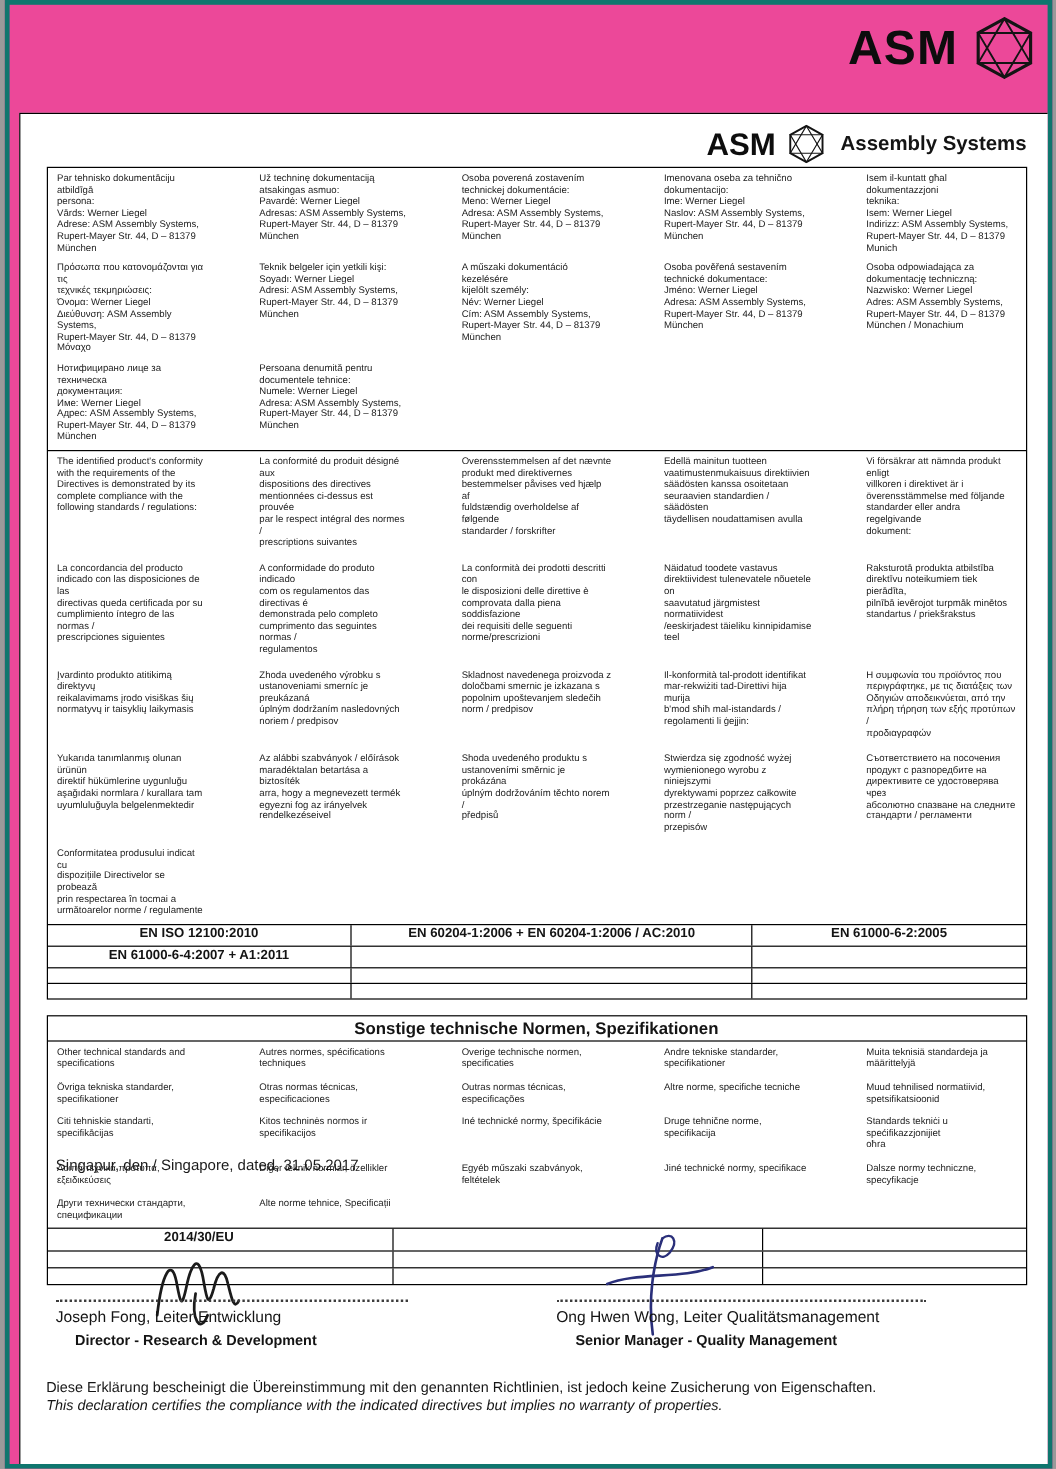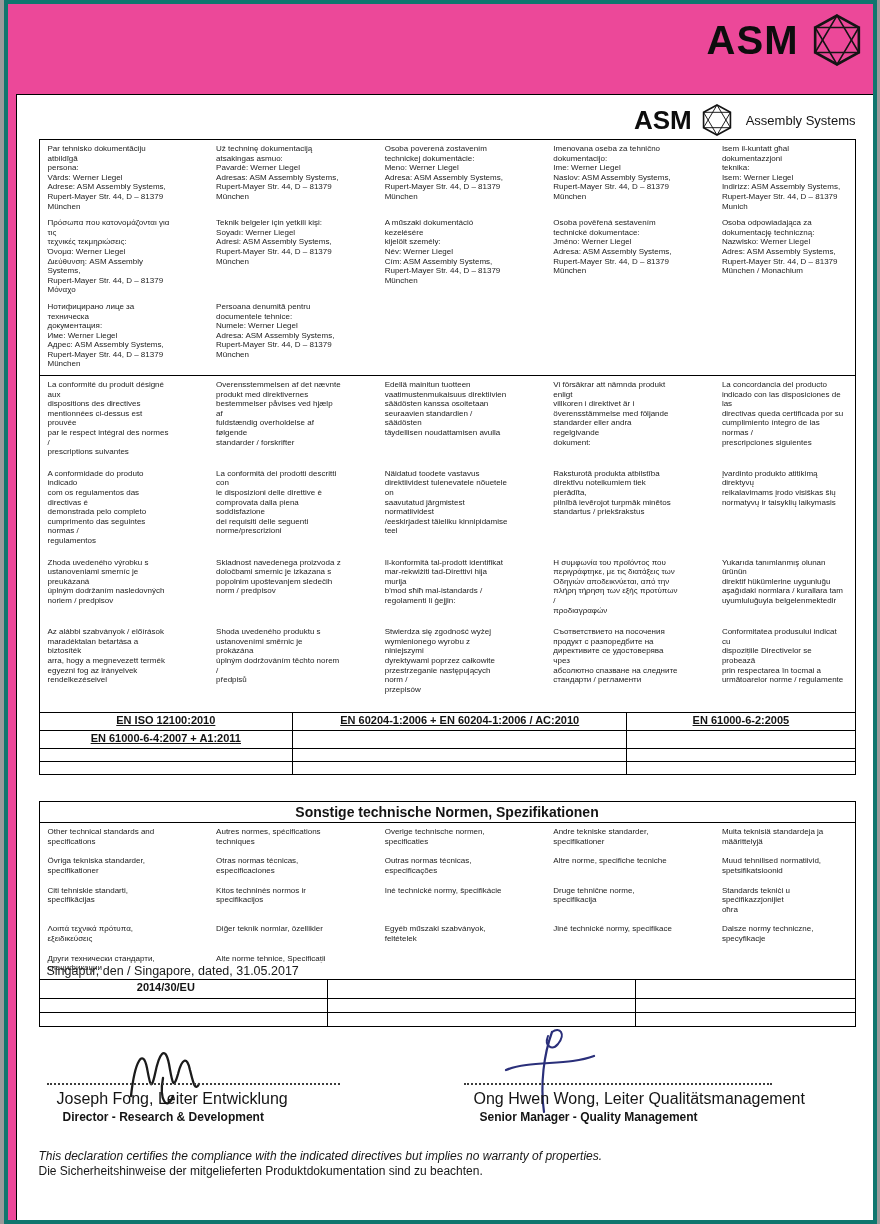--- a/index.html
+++ b/index.html
@@ -8,54 +8,54 @@
   .page { position:relative; width:873px; height:1224px; background:#ec4899; border:4px solid #0f766e; margin:0 auto; overflow:hidden; }
 
   
   .top-logo { position:absolute; top:10px; right:10px; display:flex; align-items:center; gap:12px; }
   .asm-big { font-size:40px; font-weight:bold; letter-spacing:1px; color:#0d0d0d; }
 
   
   .doc { position:absolute; left:8px; top:90px; width:863px; height:1130px; border:1.5px solid #000; background:#fff; }
   .doc-header { display:flex; justify-content:flex-end; align-items:center; gap:9px; padding:8px 22px 0 0; height:42px; }
   .asm-mid { font-size:26px; font-weight:bold; color:#0d0d0d; }
-  .doc-subtitle { font-size:13px; font-weight:normal; margin-left:4px; }
+  .doc-subtitle { font-size:17px; font-weight:bold; margin-left:4px; }
 
   .block { margin:2px 22px 0; border:1.5px solid #000; }
-  .block2 { margin:26px 22px 0; border:1.5px solid #000; }
+  .block2 { margin:13px 22px 0; border:1.5px solid #000; }
 
   .grid5 { display:grid; grid-template-columns:repeat(5,1fr); column-gap:10px; padding:4px 8px 6px;gap:44px; }
   .cell { font-size:8px; line-height:1.2; white-space:pre-line; color:#1c1c1c; }
 
   .contact-grid { row-gap:7px; min-height:197px; align-content:start; }
   .conf-grid { border-top:1.5px solid #000; row-gap:12px; align-content:start; }
 
   .band { border-top:1.5px solid #000; text-align:center; font-weight:bold; font-size:11.5px; line-height:1.22; padding:3px 30px; white-space:pre-line; }
   .block .band:first-child { border-top:none; }
 
-  .std-row { display:grid; grid-template-columns:31% 41% 28%; border-top:1.5px solid #000;text-decoration:underline; }
+  .std-row { display:grid; grid-template-columns:31% 41% 28%; border-top:1.5px solid #000; }
   .scell { border-left:1.5px solid #000; text-align:center; font-weight:bold; font-size:11px; padding-top:1px; height:17px; overflow:hidden; }
   .scell:first-child { border-left:none; }
   .std-row.thin .scell { height:12px; }
 
   .block2-header { text-align:center; font-weight:bold; font-size:14px; padding:2px; }
   .other-grid { border-top:1.5px solid #000; row-gap:10px; min-height:140px; align-content:start; }
   .spec-row { display:grid; grid-template-columns:31% 33.5% 35.5%; border-top:1.5px solid #000;gap:35px; }
   .spec-row .scell { height:18px; }
   .spec-row.thin .scell { height:13px; }
 
   
   .date-line { position:absolute; left:30px; top:869px; font-size:12.5px; color:#1a1a1a; }
   .sig-area { position:absolute; left:30px; top:935px; width:805px; height:120px; }
   .sig-col { position:absolute; top:0; height:120px; }
   .sig-left { left:0; width:293px; }
   .sig-right { left:417px; width:308px; }
   .sig-svg { position:absolute; }
   .dotline { position:absolute; left:0; right:0; top:53px; border-bottom:2px dotted #3c3c3c; height:0; }
-  .sig-name { position:absolute; left:10px; top:60px; font-size:16px; white-space:nowrap;text-align:center; }
+  .sig-name { position:absolute; left:0; top:60px; font-size:13px; white-space:nowrap;text-align:center; }
   .sig-title { position:absolute; left:16px; top:80px; font-size:12px; font-weight:bold; white-space:nowrap; }
 
   .footer { position:absolute; left:22px; top:1054px; font-size:12px; line-height:15.3px; color:#161616; }
   .footer .it { font-style:italic; }
 </style>
 </head>
 <body>
 
 <div class="page">
 
@@ -155,20 +155,25 @@
 Adresa: ASM Assembly Systems,
 Rupert-Mayer Str. 44, D – 81379
 München</div>
         <div class="cell"></div>
         <div class="cell"></div>
         <div class="cell"></div>
       </div>
 
 
       <div class="grid5 conf-grid">
+        <div class="cell">The identified product's conformity
+with the requirements of the
+Directives is demonstrated by its
+complete compliance with the
+following standards / regulations:</div>
         <div class="cell">La conformité du produit désigné aux
 dispositions des directives
 mentionnées ci-dessus est prouvée
 par le respect intégral des normes /
 prescriptions suivantes</div>
         <div class="cell">Overensstemmelsen af det nævnte
 produkt med direktivernes
 bestemmelser påvises ved hjælp af
 fuldstændig overholdelse af følgende
 standarder / forskrifter</div>
@@ -370,18 +375,18 @@
           <path d="M58,6 C66,0 72,8 64,18 C58,25 50,20 54,10" fill="none" stroke="#2a2f7a" stroke-width="2" stroke-linecap="round"></path>
         </svg>
         <div class="dotline"></div>
         <div class="sig-name">Ong Hwen Wong, Leiter Qualitätsmanagement</div>
         <div class="sig-title">Senior Manager - Quality Management</div>
       </div>
 
     </div>
 
     <div class="footer">
+      <div>Diese Erklärung bescheinigt die Übereinstimmung mit den genannten Richtlinien, ist jedoch keine Zusicherung von Eigenschaften.</div>
       <div class="it">This declaration certifies the compliance with the indicated directives but implies no warranty of properties.</div>
-      <div>Die Sicherheitshinweise der mitgelieferten Produktdokumentation sind zu beachten.</div>
     </div>
 
   </div>
 </div>
 
 </body></html>

